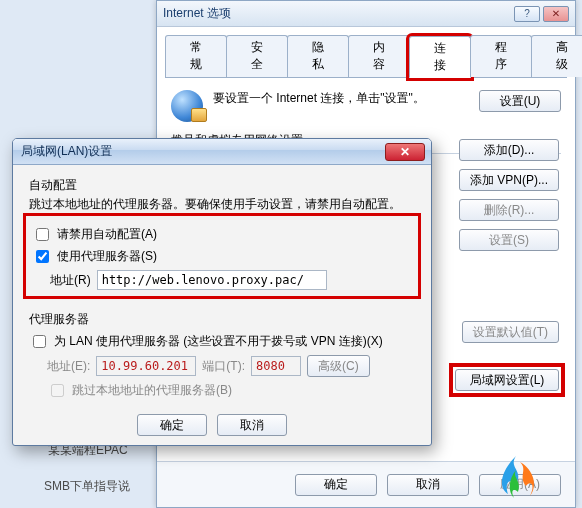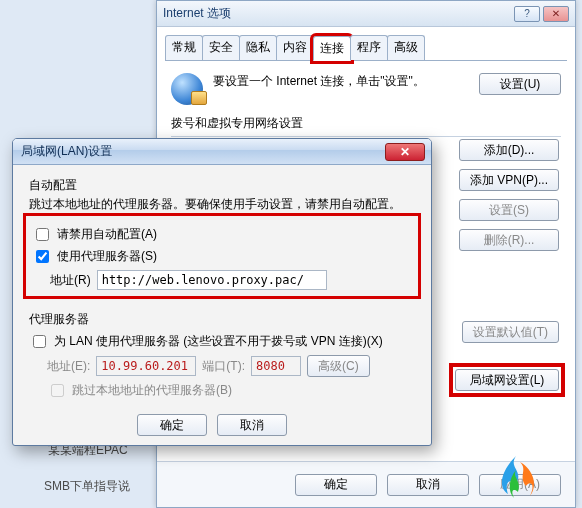--- a/index.html
+++ b/index.html
@@ -44,21 +44,21 @@
     display:flex;align-items:center;justify-content:center;
     font-size:10px;color:#3a5a80;
   }
   .winbtn.close { background: linear-gradient(#f5c4c4,#e89393); color:#7a1d1d;}
   .tab-strip {
     display:flex;
     margin: 8px 8px 0 8px;
     border-bottom:1px solid #9cb0c9;
   }
   .tab {
-    padding: 3px 6px;
+    padding: 3px 24px;
     border:1px solid #9cb0c9;
     border-bottom:none;
     background:#eef3fa;
     margin-right:-1px;
     border-radius:3px 3px 0 0;
     position:relative;
   }
   .tab.active {
     background:#fff;
     border-bottom:1px solid #fff;
@@ -195,22 +195,22 @@
       <div style="flex:1">要设置一个 Internet 连接，单击"设置"。</div>
       <div class="setup-btn">设置(U)</div>
     </div>
 
     <div class="group-label">拨号和虚拟专用网络设置</div>
     <div class="hr"></div>
 
     <div class="side-btn-col">
       <div class="std-btn">添加(D)...</div>
       <div class="std-btn">添加 VPN(P)...</div>
+      <div class="std-btn disabled">删除(R)...</div>
       <div class="std-btn disabled">设置(S)</div>
-      <div class="std-btn disabled">删除(R)...</div>
     </div>
 
     <div class="side-btn-col lower">
       <div class="std-btn disabled">设置默认值(T)</div>
     </div>
     <div class="lan-btn-row red-thick">
       <div class="std-btn" style="min-width:104px">局域网设置(L)</div>
     </div>
   </div>
 

